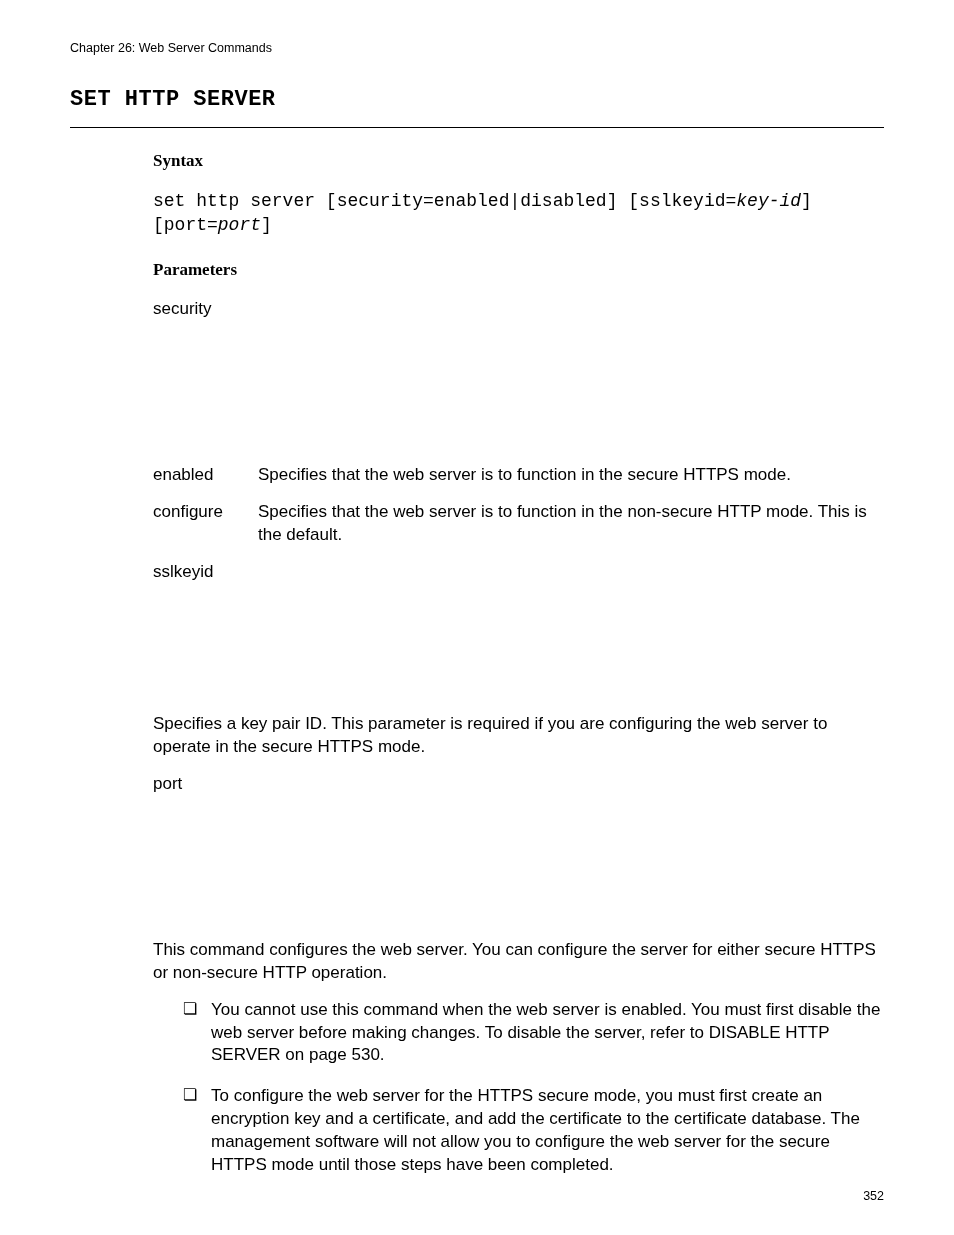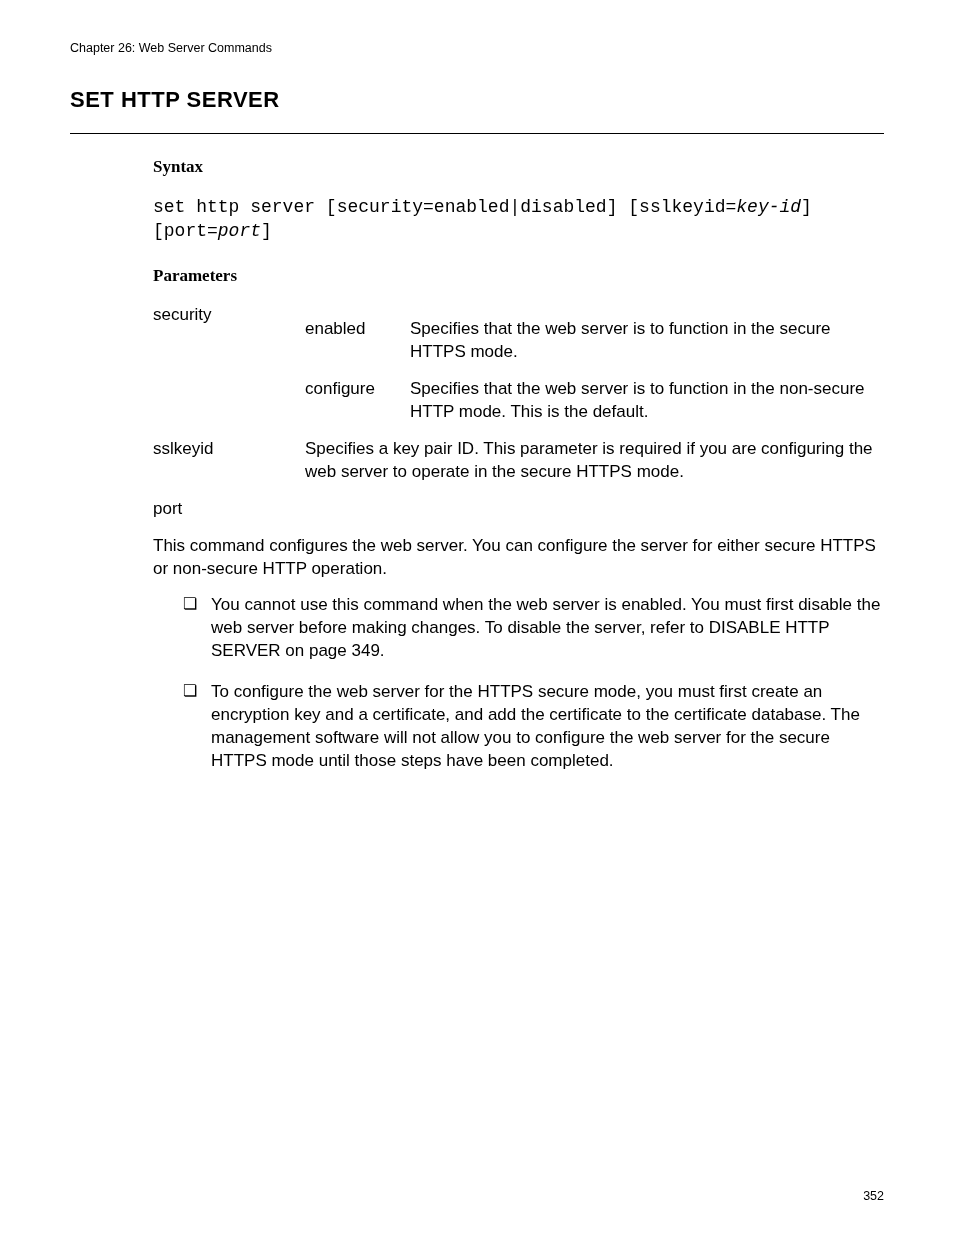--- a/index.html
+++ b/index.html
@@ -14,25 +14,25 @@
     box-sizing: border-box;
     padding: 40px 70px 40px 70px;
     font-size: 17px;
     line-height: 1.35;
   }
   .chapter-head {
     font-size: 12.5px;
     margin-bottom: 28px;
   }
   .cmd-title {
-    font-family: Liberation Sans, sans-serif;
+    font-family: Liberation Mono, monospace;
     font-weight: bold;
     font-size: 22px;
     border-bottom: 1px solid #000;
-    padding-bottom: 18px;
+    padding-bottom: 12px;
     margin-bottom: 20px;
     letter-spacing: 0.5px;
   }
   .content {
     margin-left: 83px;
   }
   .sect-head {
     font-family: Georgia, "Times New Roman", serif;
     font-weight: bold;
     font-size: 17px;
@@ -43,20 +43,21 @@
     font-family: "Courier New", monospace;
     font-size: 18px;
     white-space: pre-wrap;
     margin-bottom: 8px;
   }
   .syntax-line .it { font-style: italic; }
   .param-row {
     display: flex;
     margin-top: 14px;
     align-items: flex-start;
+    flex-direction: column;
   }
   .param-name {
     flex: 0 0 152px;
   }
   .param-body {
     flex: 1;
   }
   .param-sub {
     display: flex;
     margin-top: 14px;
@@ -130,21 +131,21 @@
   <div class="param-row">
     <div class="param-name">port</div>
   </div>
 
 
   <div class="para">This command configures the web server. You can configure the server for either secure HTTPS or non-secure HTTP operation.</div>
 
   <div class="bullets">
     <div class="bullet">
       <div class="bullet-mark">❏</div>
-      <div class="bullet-text">You cannot use this command when the web server is enabled. You must first disable the web server before making changes. To disable the server, refer to DISABLE HTTP SERVER on page 349.</div>
+      <div class="bullet-text">You cannot use this command when the web server is enabled. You must first disable the web server before making changes. To disable the server, refer to DISABLE HTTP SERVER on page 530.</div>
     </div>
     <div class="bullet">
       <div class="bullet-mark">❏</div>
       <div class="bullet-text">To configure the web server for the HTTPS secure mode, you must first create an encryption key and a certificate, and add the certificate to the certificate database. The management software will not allow you to configure the web server for the secure HTTPS mode until those steps have been completed.</div>
     </div>
   </div>
 
 </div>
 
 <div class="page-no">352</div>

